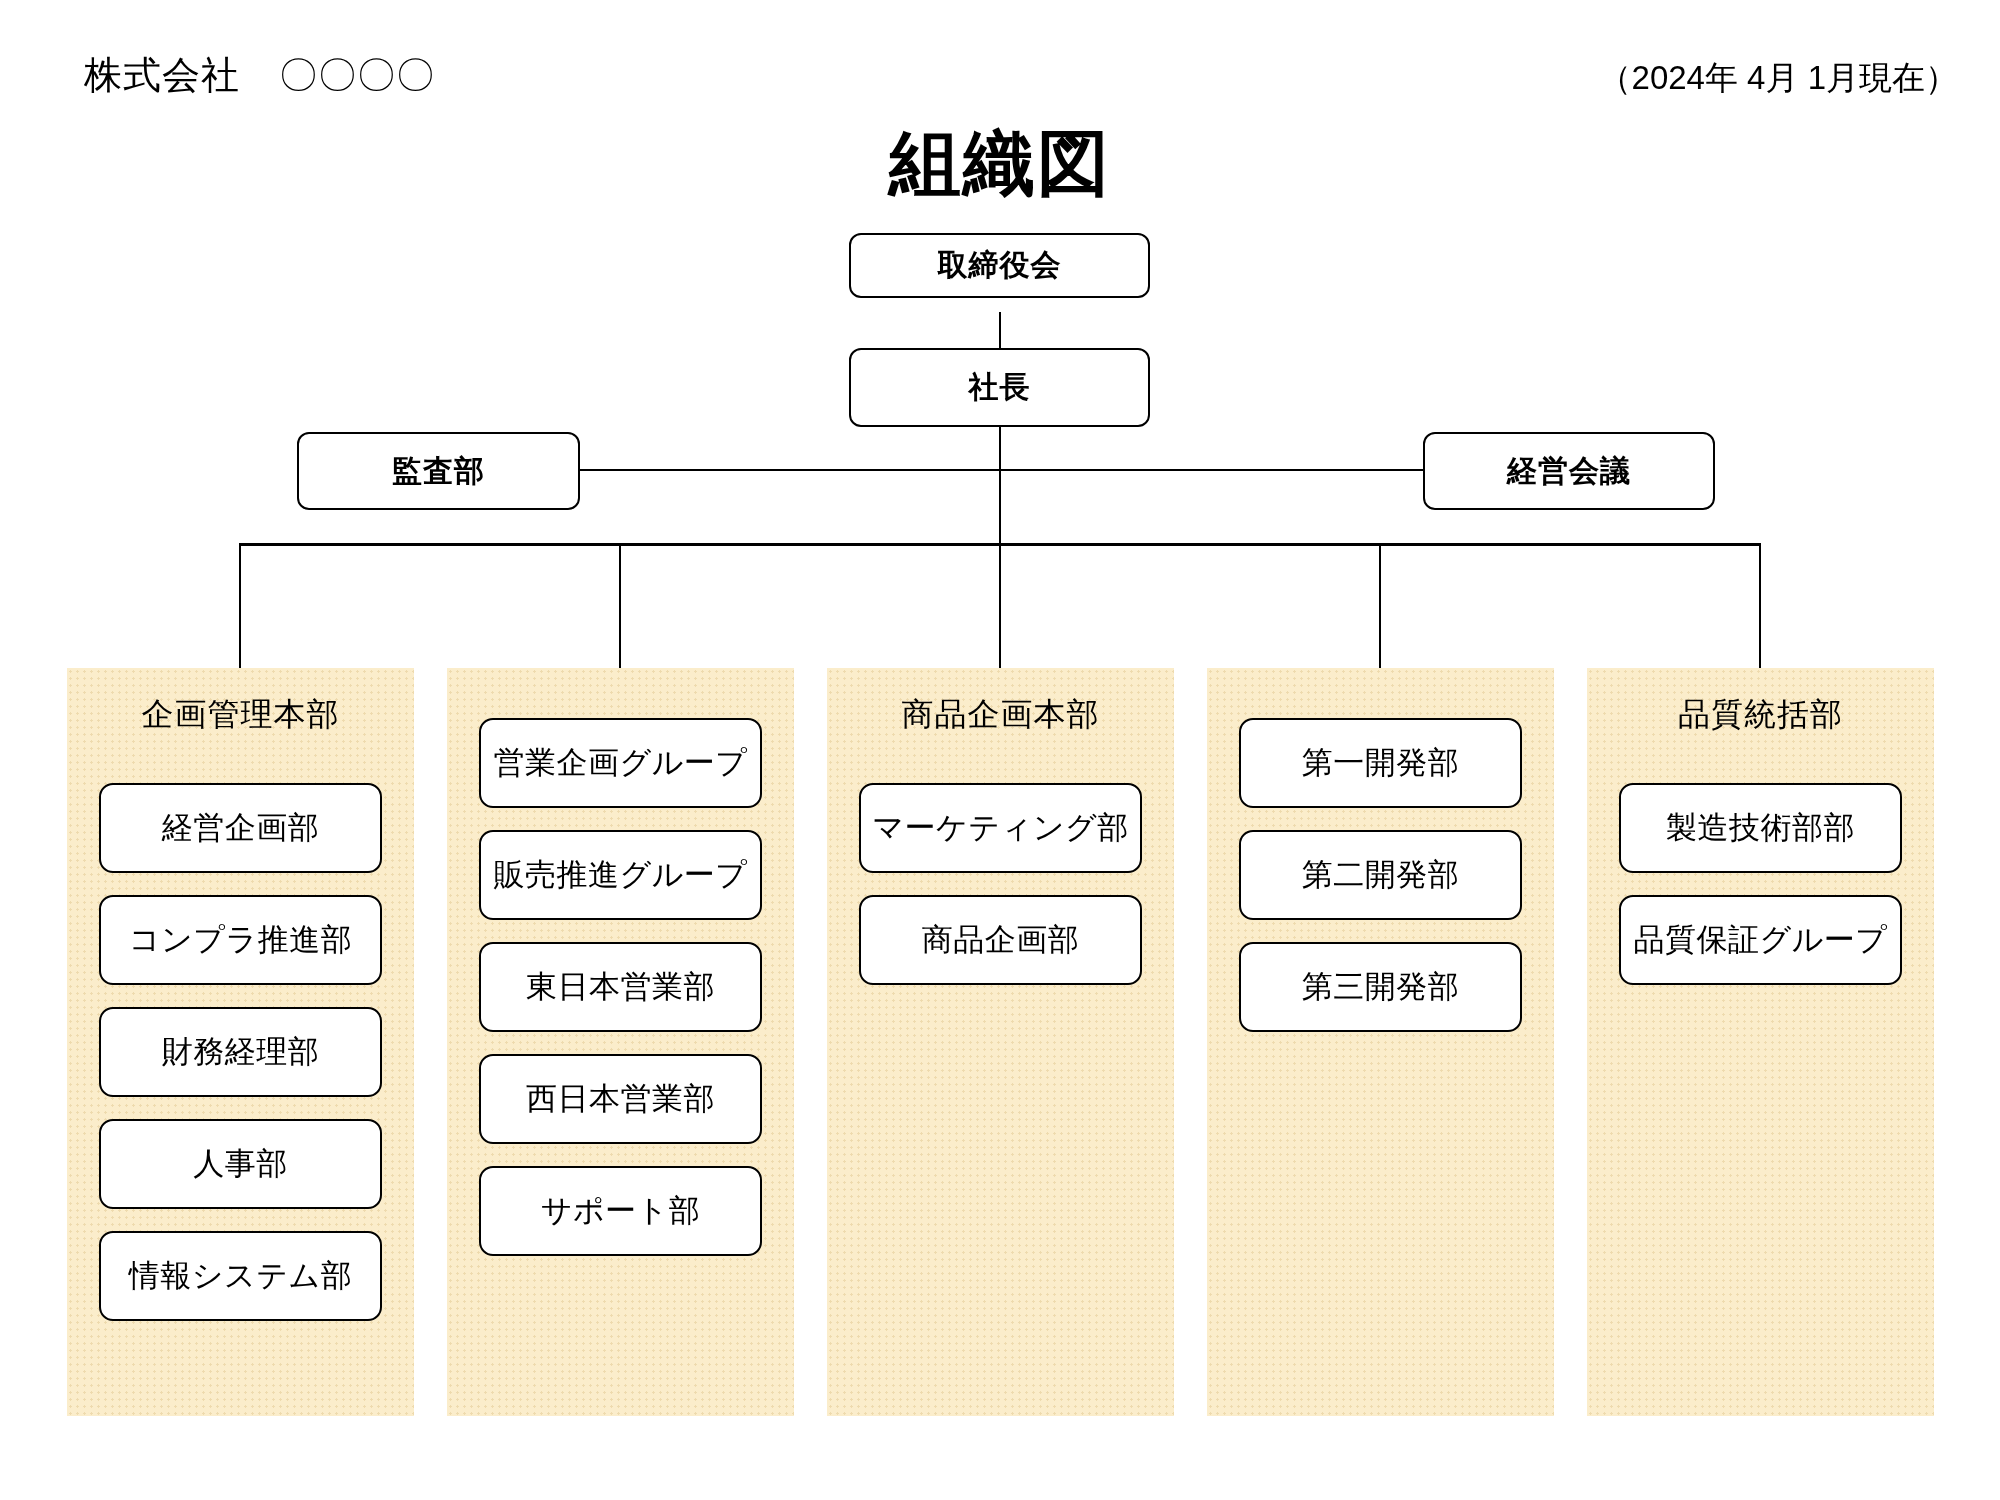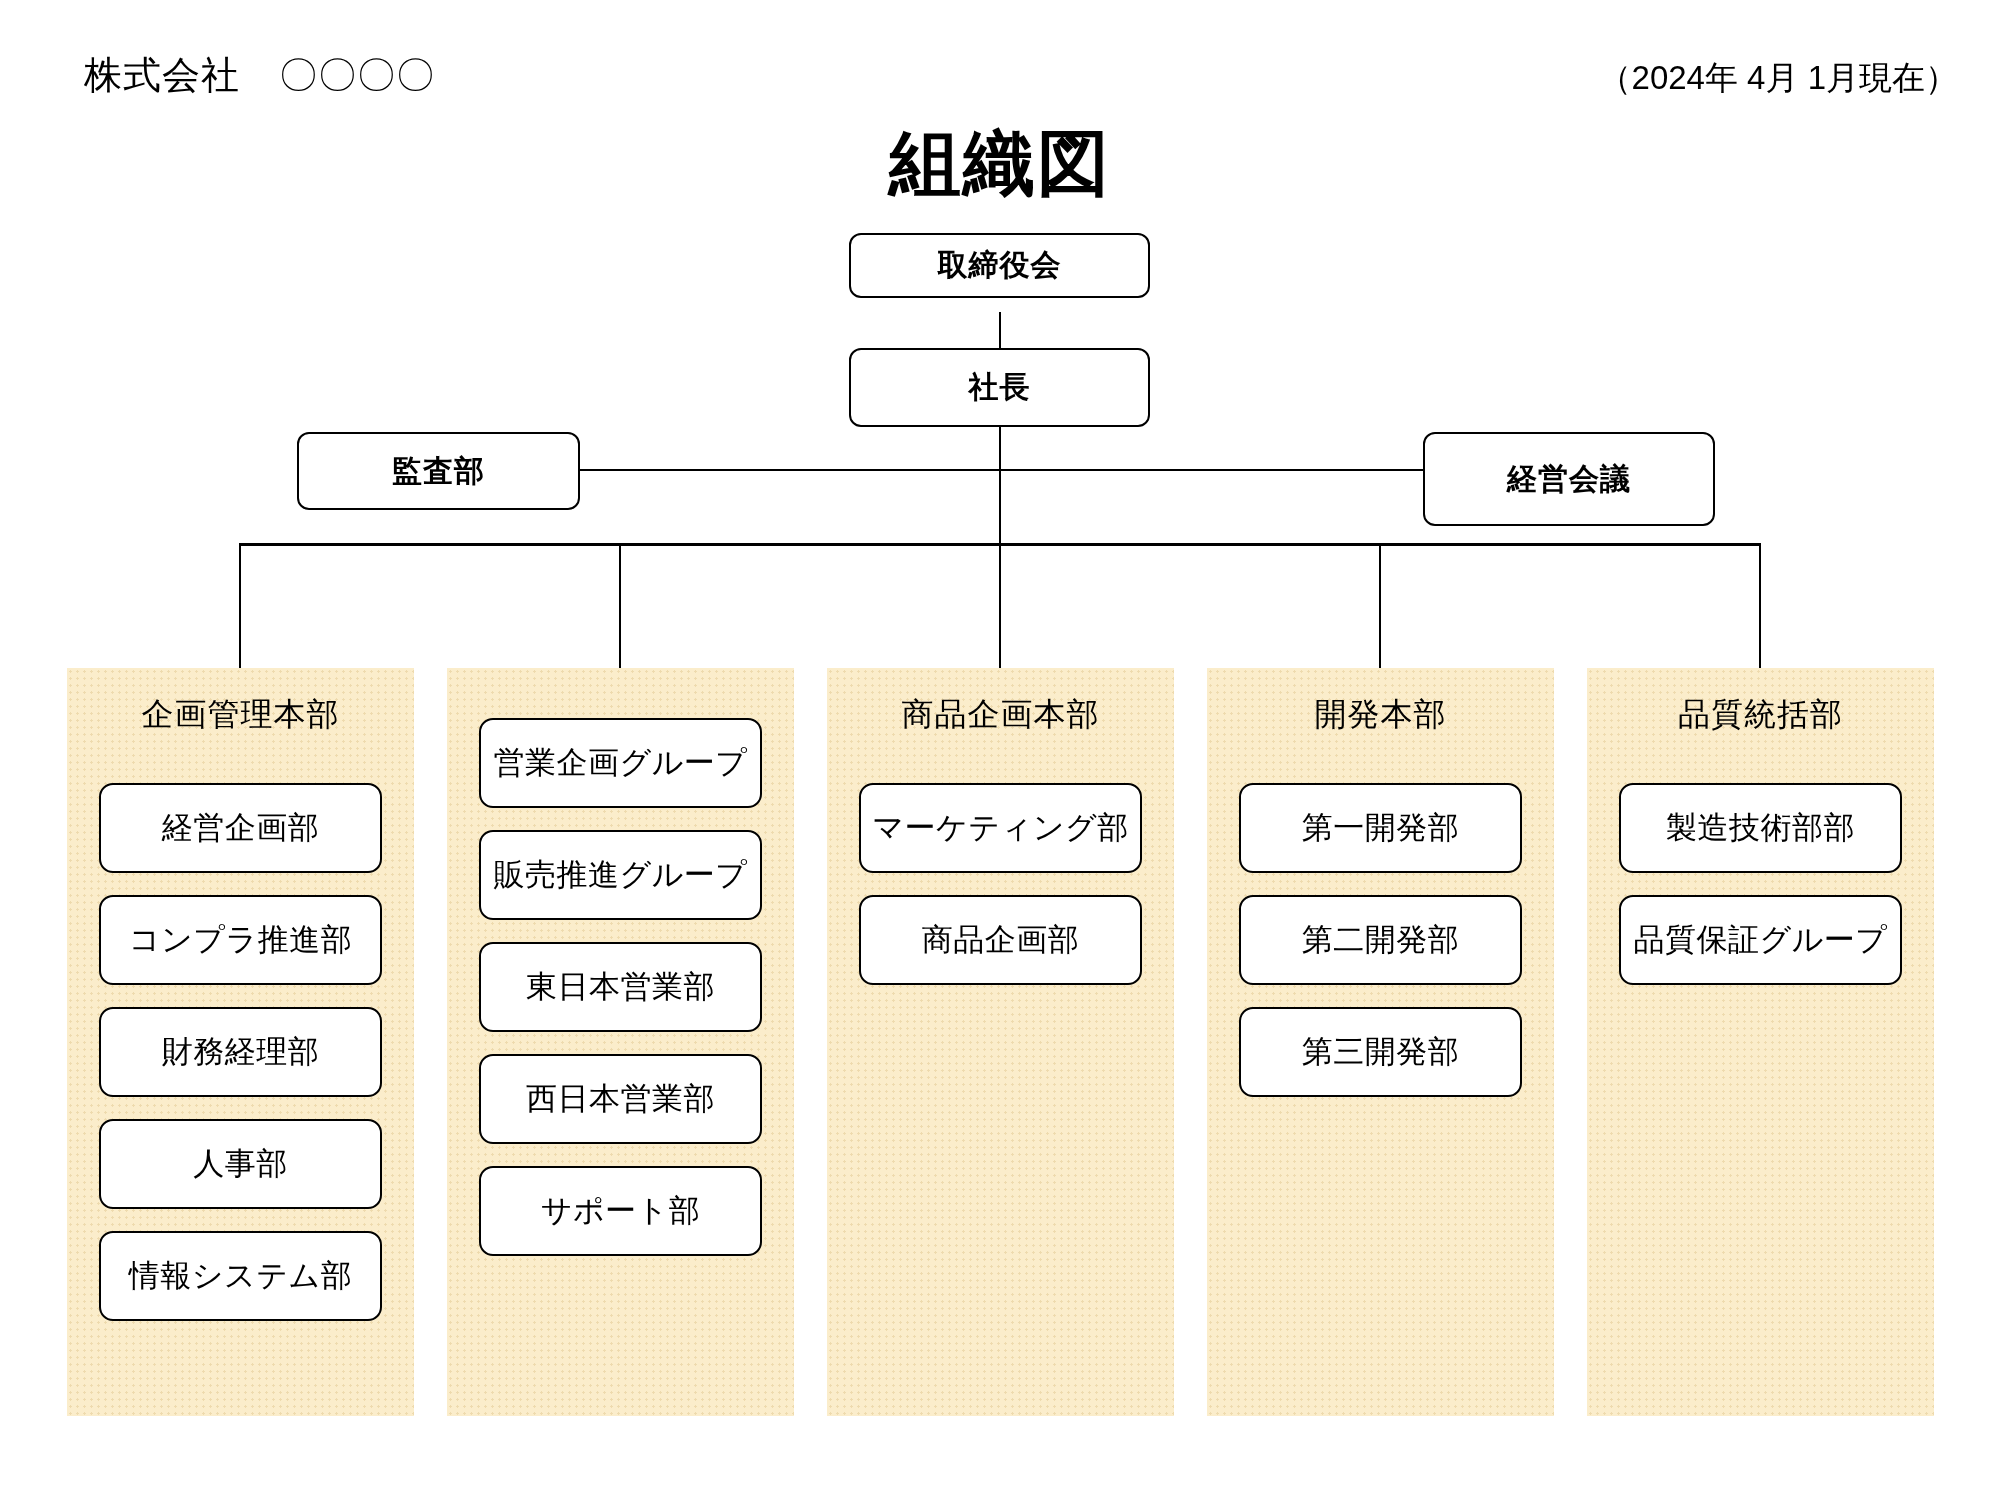--- a/index.html
+++ b/index.html
@@ -53,21 +53,21 @@
     align-items: center;
     justify-content: center;
     font-size: 30px;
     font-weight: 700;
     letter-spacing: 1px;
     z-index: 3;
   }
   .box-board      { left: 849px;  top: 233px; width: 301px; height: 65px; }
   .box-president  { left: 849px;  top: 348px; width: 301px; height: 79px; }
   .box-audit      { left: 297px;  top: 432px; width: 283px; height: 78px; }
-  .box-meeting    { left: 1423px; top: 432px; width: 292px; height: 94px; }
+  .box-meeting    { left: 1423px; top: 432px; width: 292px; height: 78px; }
 
   
   .line { position: absolute; background: #000000; z-index: 1; }
   .v-board-president { left: 999px;  top: 312px; width: 2px;  height: 36px; }
   .v-president-down  { left: 999px;  top: 427px; width: 2px;  height: 241px; }
   .h-audit-meeting   { left: 580px;  top: 469px; width: 843px; height: 2px; }
   .h-branch          { left: 239px;  top: 543px; width: 1522px; height: 3px; }
   .drop              { top: 545px; width: 2px; height: 123px; }
   .drop-1 { left: 239px; }
   .drop-2 { left: 619px; }
@@ -162,21 +162,20 @@
 
   <div class="division-column col-3">
     <div class="division-header">商品企画本部</div>
     <div class="department-list">
       <div class="department-box">マーケティング部</div>
       <div class="department-box">商品企画部</div>
     </div>
   </div>
 
   <div class="division-column col-4">
-    <div class="division-header">開発本部</div>
     <div class="department-list">
       <div class="department-box">第一開発部</div>
       <div class="department-box">第二開発部</div>
       <div class="department-box">第三開発部</div>
     </div>
   </div>
 
   <div class="division-column col-5">
     <div class="division-header">品質統括部</div>
     <div class="department-list">

